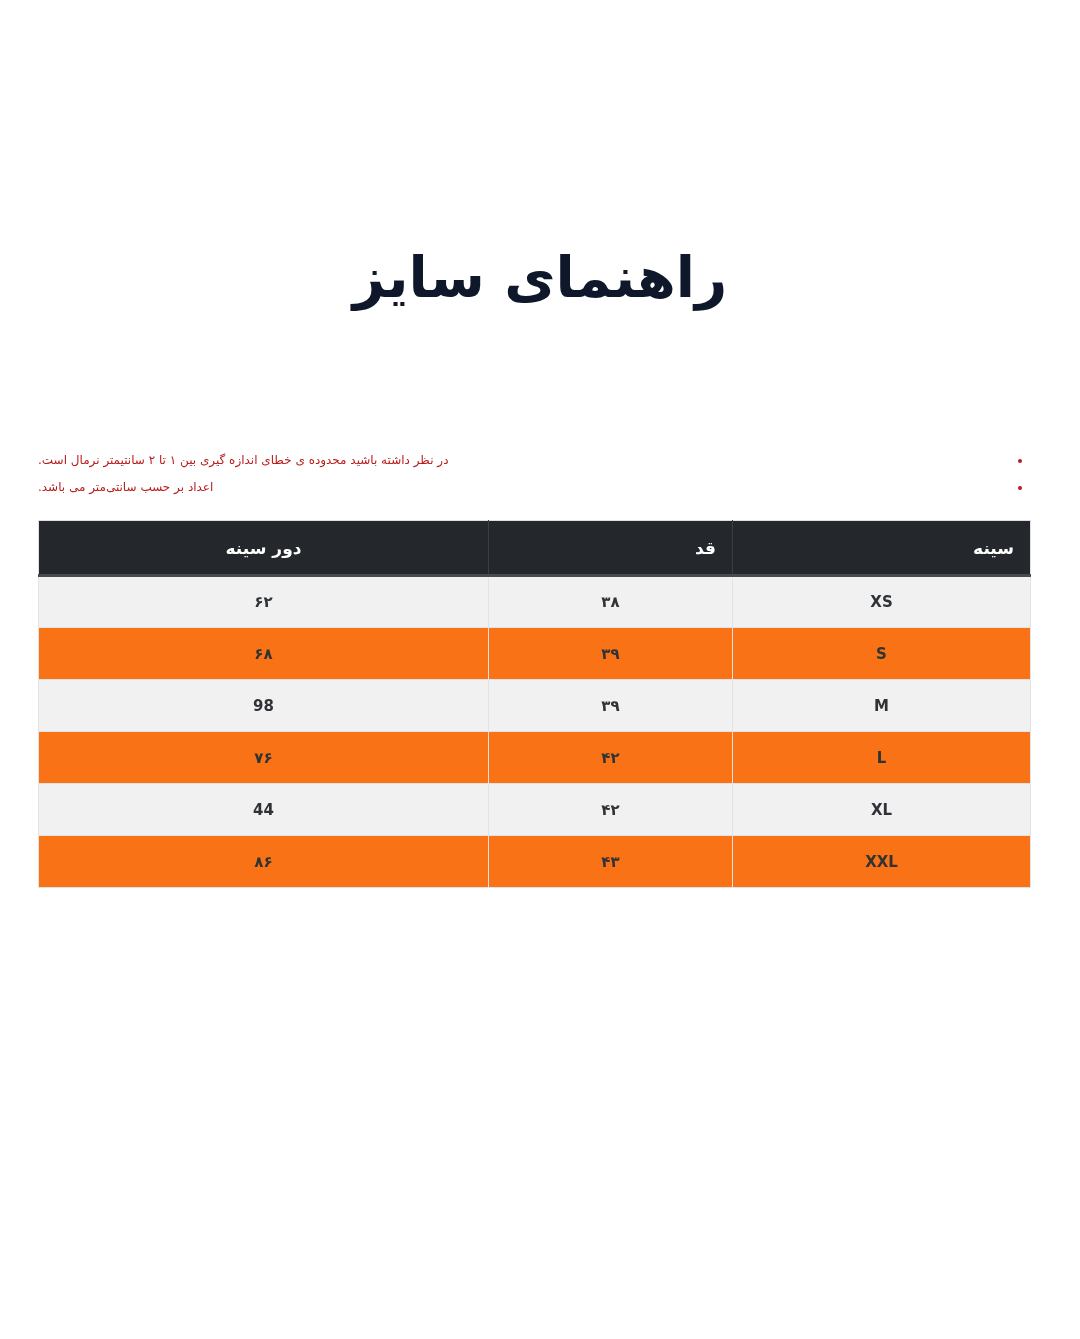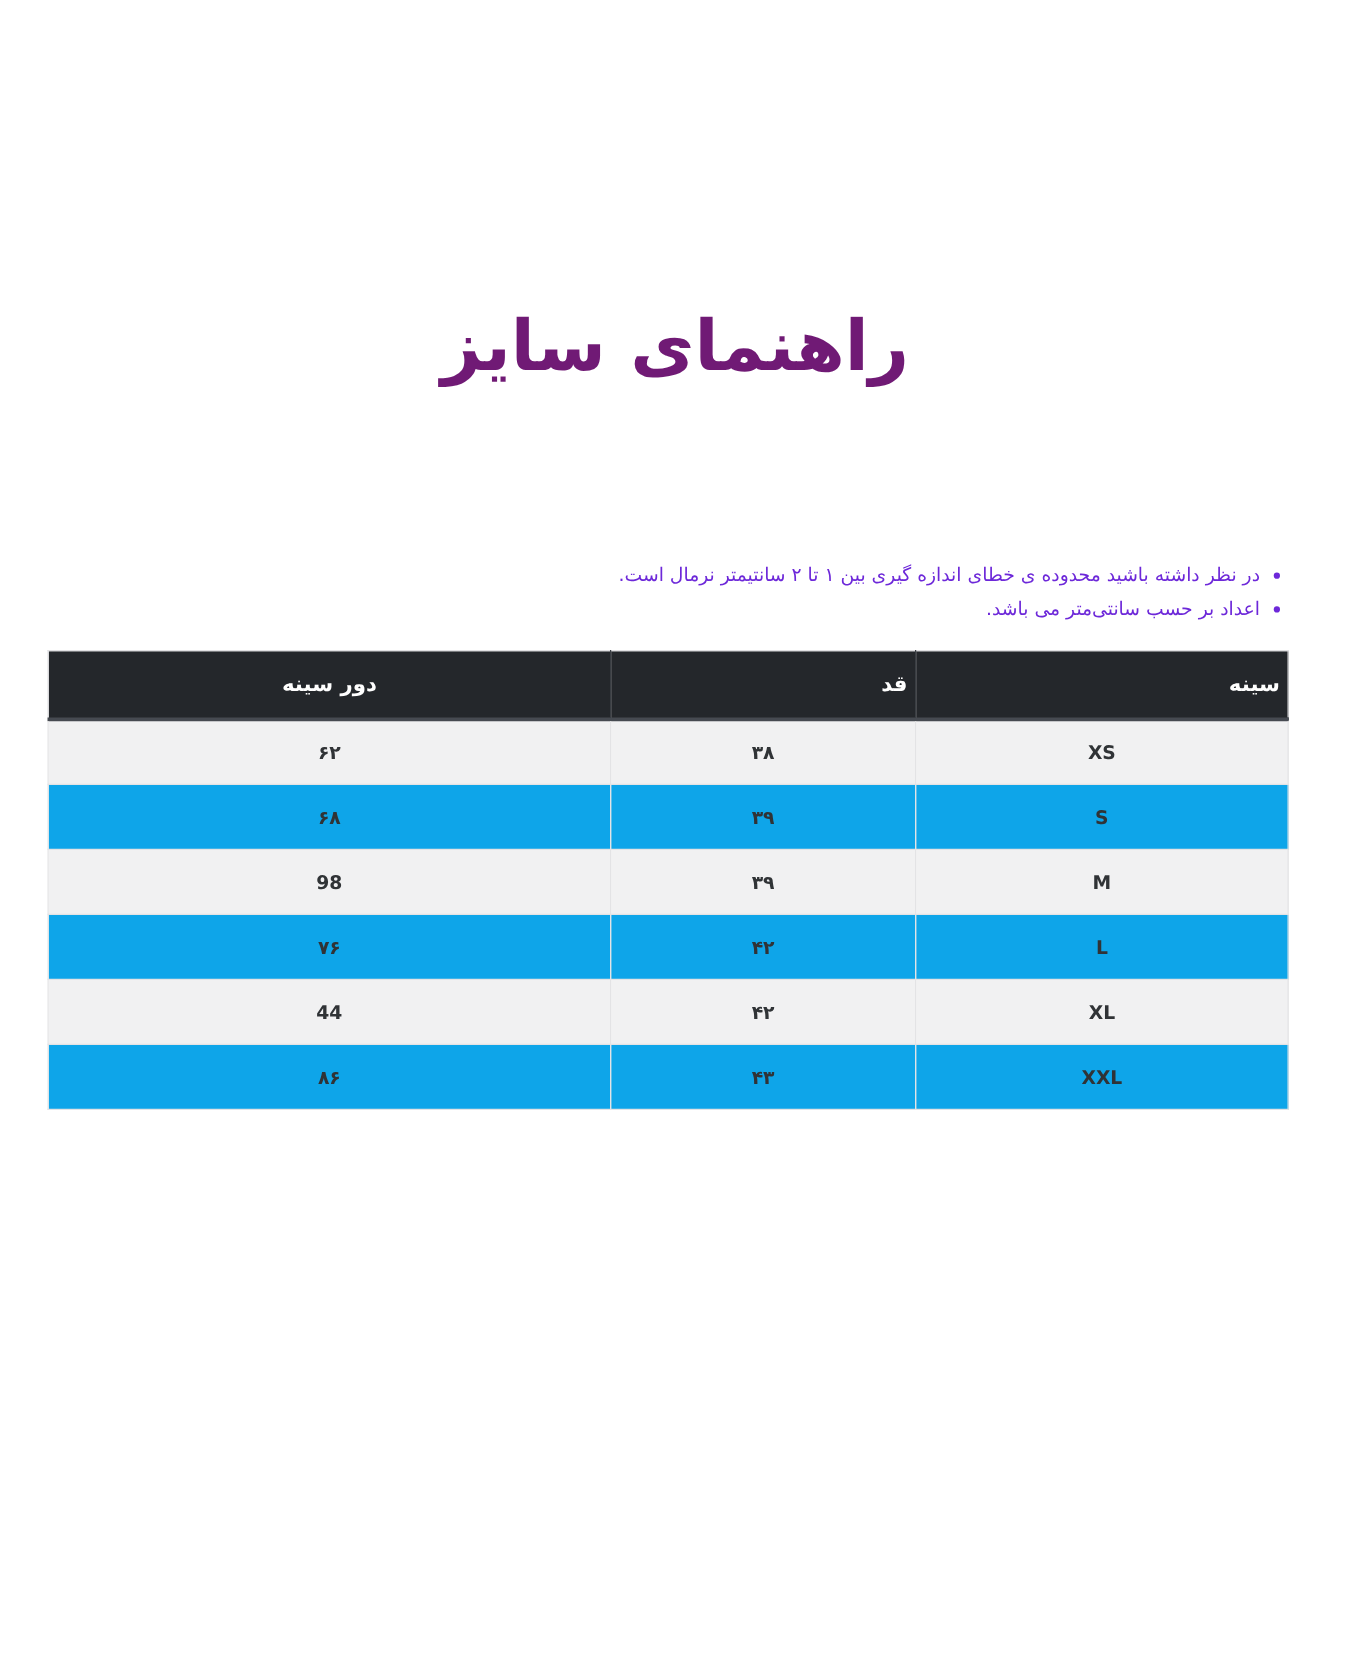--- a/index.html
+++ b/index.html
@@ -21,36 +21,36 @@
     position: absolute;
     top: 238px;
     left: 0;
     width: 1080px;
     margin: 0;
     text-align: center;
     direction: rtl;
     font-size: 56px;
     line-height: 80px;
     font-weight: bold;
-    color: #701a75;
+    color: #0f172a;
   }
 
   
   .notes {
     position: absolute;
     top: 447px;
     right: 50px;
     left: 38px;
     margin: 0;
     padding: 0 22px 0 0;
     direction: rtl;
-    text-align: right;
+    text-align: left;
     list-style: disc;
-    color: #6d28d9;
-    font-size: 15px;
+    color: #b91c1c;
+    font-size: 12px;
     line-height: 26px;
   }
   .notes li { margin: 0 0 1px 0; }
 
   
   .size-table {
     position: absolute;
     top: 520px;
     left: 38px;
     width: 992px;
@@ -65,35 +65,35 @@
 
   .size-table thead th {
     height: 55px;
     background: #24272b;
     color: #ffffff;
     font-size: 17px;
     font-weight: bold;
     text-align: center;
     vertical-align: middle;
     border-bottom: 3px solid #464a51;
-    padding: 6px;
+    padding: 16px;
   }
   .size-table thead th:not(:last-child) {
     border-left: 1px solid #3a3e43;
     text-align: right;
   }
 
   .size-table tbody td {
     height: 52px;
     text-align: center;
     vertical-align: middle;
     font-size: 15px;
     font-weight: bold;
     color: #303336;
-    background: #0ea5e9;
+    background: #f97316;
     border: 1px solid #e3e3e5;
     padding: 0;
   }
   .size-table tbody tr:nth-child(odd) td {
     background: #f1f1f2;
   }
 </style>
 </head>
 <body>
 

